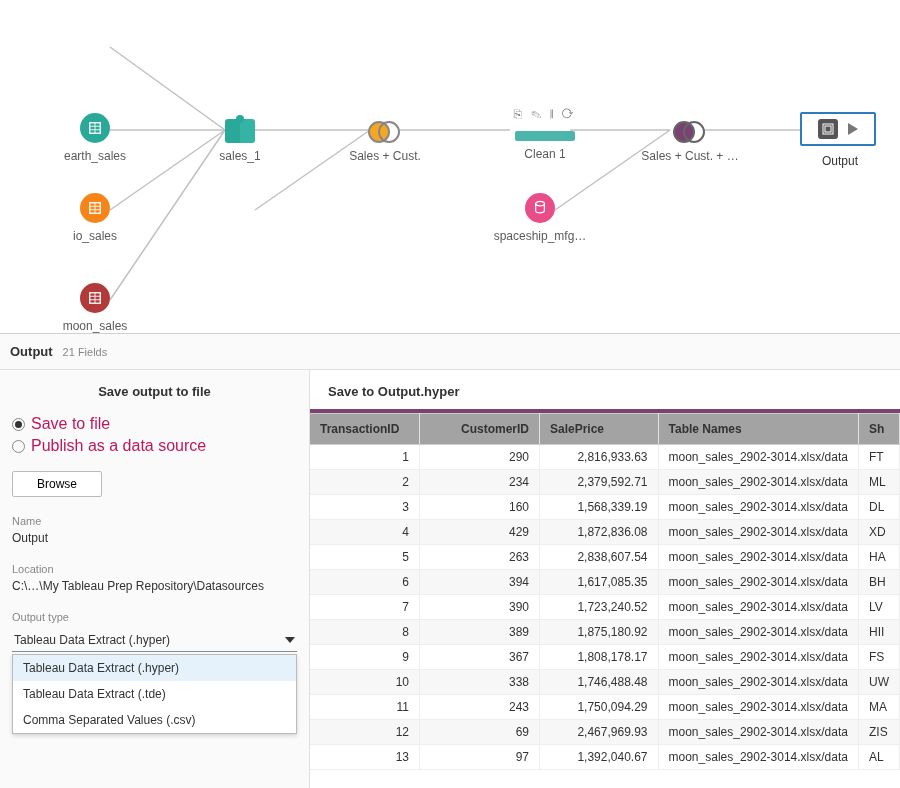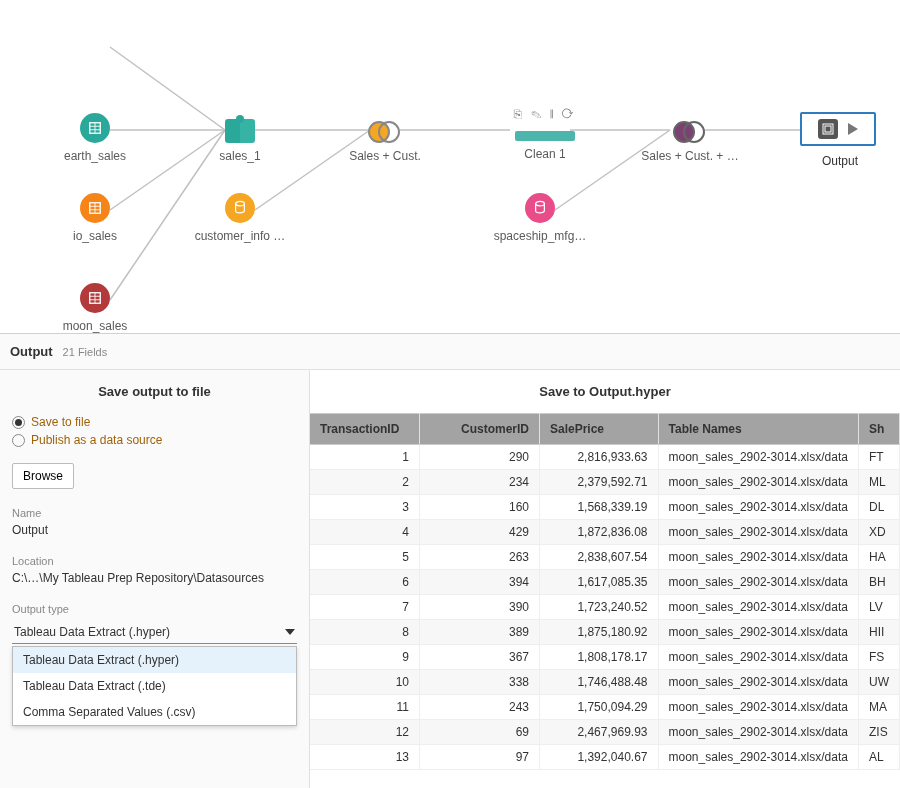--- a/index.html
+++ b/index.html
@@ -150,31 +150,31 @@
     overflow:hidden;
   }
   .left-pane {
     width: 310px;
     padding: 14px 12px;
     background:#fafafa;
     border-right:1px solid #e0e0e0;
     position:relative;
   }
   .left-pane h3 { font-size:13px; font-weight:600; margin:0 0 16px;text-align:center; }
-  .radio-row { display:flex; align-items:center; gap:6px; margin-bottom:4px; font-size:12px; color:#a16207;}
+  .radio-row { display:flex; align-items:center; gap:6px; margin-bottom:4px; font-size:16px; color:#be185d;}
   .radio {
     width:13px;height:13px;border:1px solid #888;border-radius:50%;
     display:flex;align-items:center;justify-content:center;
   }
   .radio.sel::after{content:"";width:7px;height:7px;background:#333;border-radius:50%;}
   .browse-btn{
     margin-top:12px;
     border:1px solid #bbb;
     background:#fff;
-    padding:5px 10px;
+    padding:5px 24px;
     font-size:12px;
     border-radius:2px;
     cursor:pointer;
   }
   .field-lbl { font-size:11px; color:#888; margin-top:18px; }
   .field-val { font-size:12px; color:#333; margin-top:4px; }
   .select {
     margin-top:6px;
     border-bottom:1px solid #888;
     padding:4px 2px;
@@ -199,21 +199,20 @@
     font-size:12px;
     cursor:pointer;
   }
   .dropdown .opt.hi { background:#e6f2fb; }
   
   .right-pane {
     flex:1;
     display:flex;
     flex-direction:column;
     overflow:hidden;
-    align-items:center;
   }
   .right-title {
     padding:14px 18px 10px;
     font-size:13px;
     font-weight:600;
   }
   .accent-bar {
     height:4px;
     background:#7b4173;
   }
@@ -308,29 +307,20 @@
   </div>
 
   <div class="node" style="left:190px; top:116px;">
     <div class="puzzle">
         <div class="p1"></div>
         <div class="p2"></div>
       </div>
     <div class="lbl">sales_1</div>
   </div>
 
-  <div class="node" style="left:190px; top:193px;">
-    <div class="circ db-icon" style="background:#f5a623;">
-      <svg viewBox="0 0 16 18">
-          <ellipse cx="8" cy="4" rx="5" ry="2.5" fill="none" stroke="#fff" stroke-width="1.4"></ellipse>
-          <path d="M3 4 v8 a5 2.5 0 0 0 10 0 v-8" fill="none" stroke="#fff" stroke-width="1.4"></path>
-        </svg>
-    </div>
-    <div class="lbl">customer_info …</div>
-  </div>
 
   <div class="node" style="left:335px; top:117px;">
     <div class="venn">
       <div class="c c1" style="background:#f5a623;border-color:#888;"></div>
       <div class="c c2" style="border-color:#888;"></div>
     </div>
     <div class="lbl">Sales + Cust.</div>
   </div>
 
   <div class="node" style="left:490px; top:108px; width:110px;">

